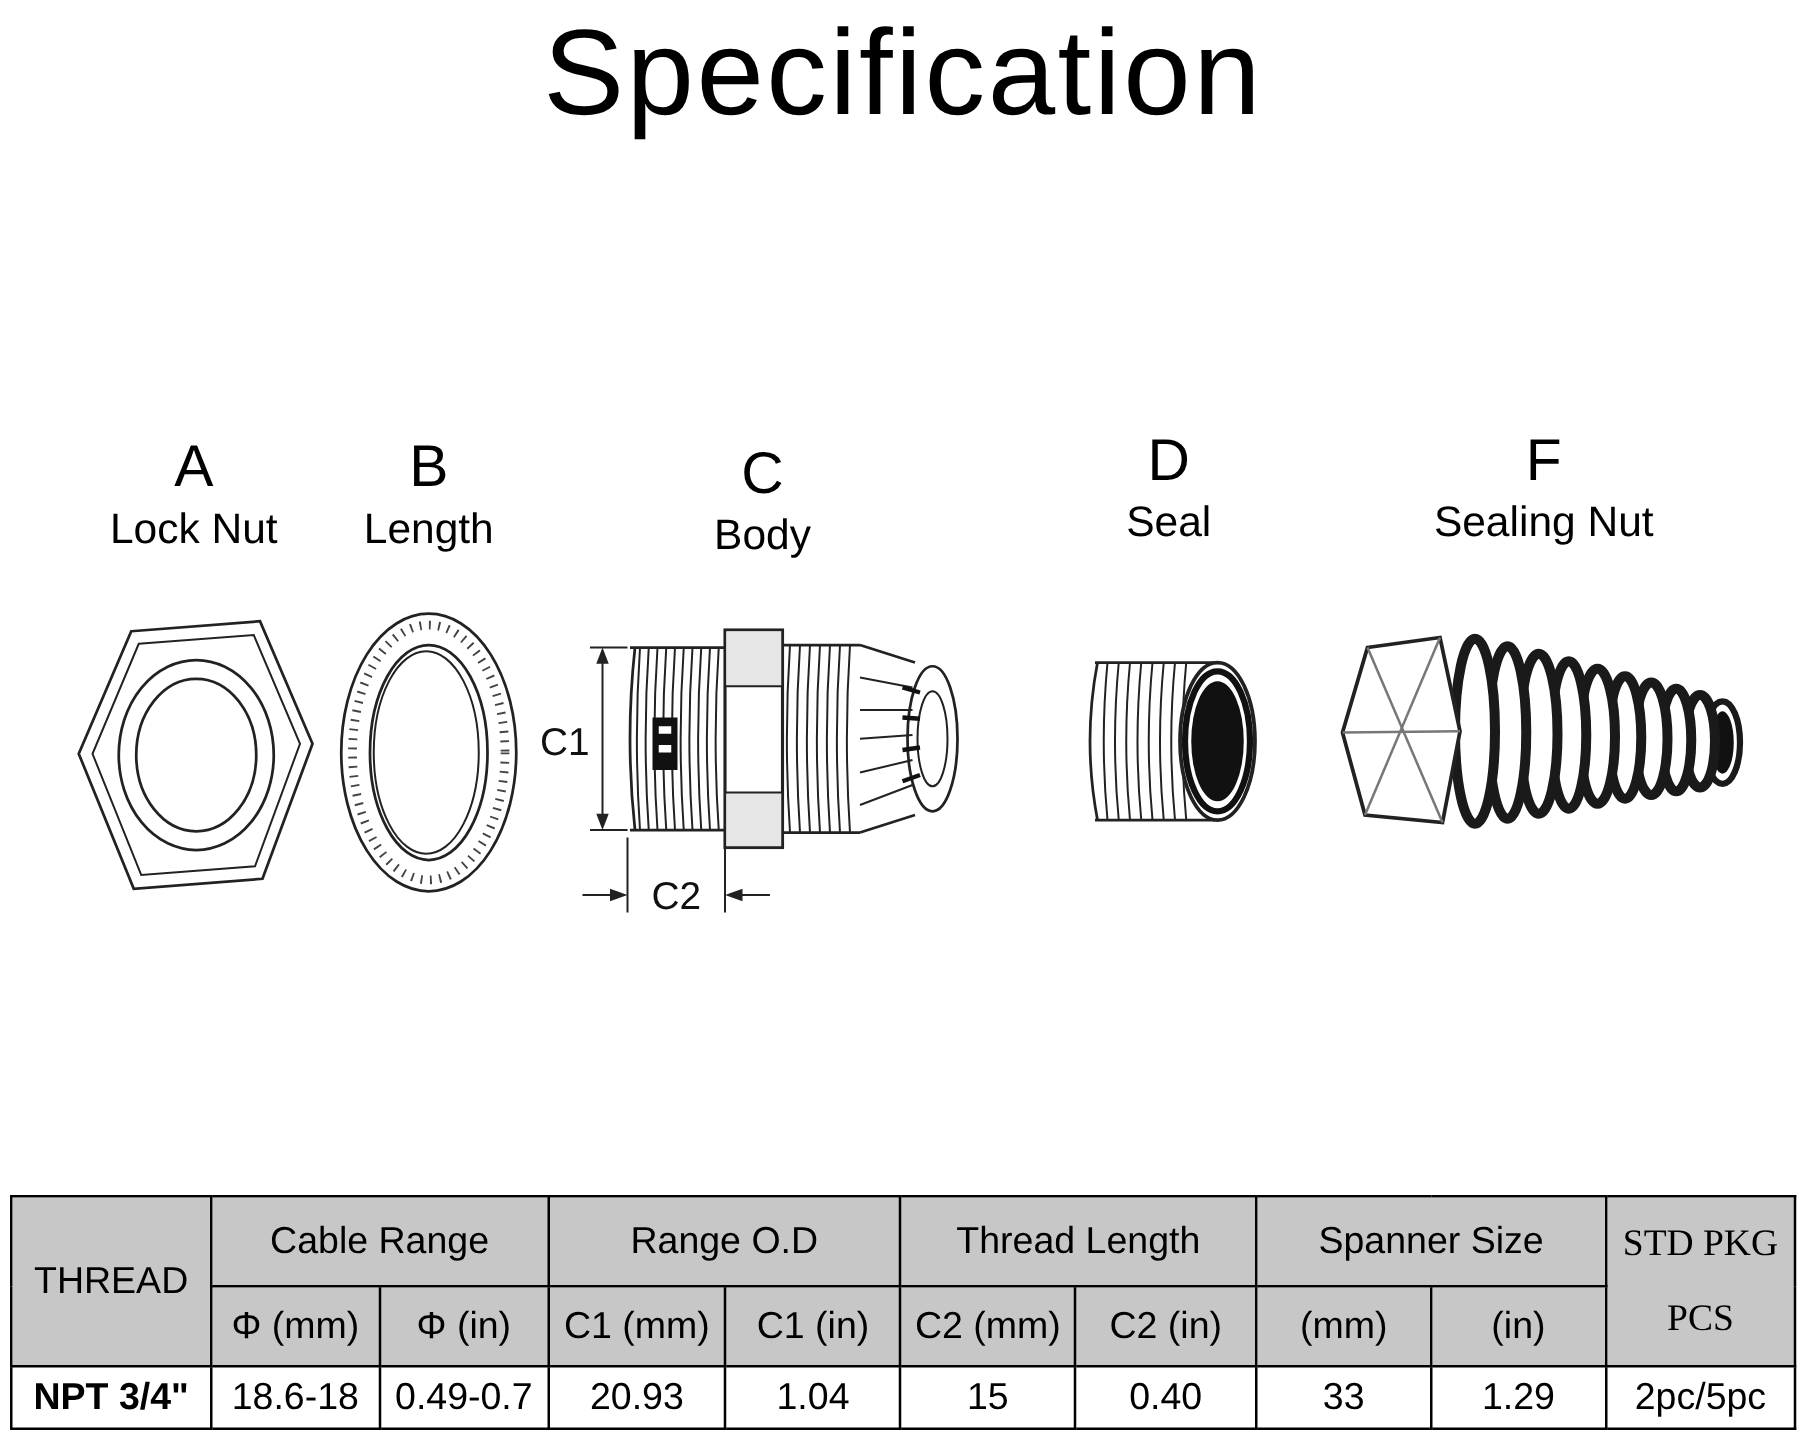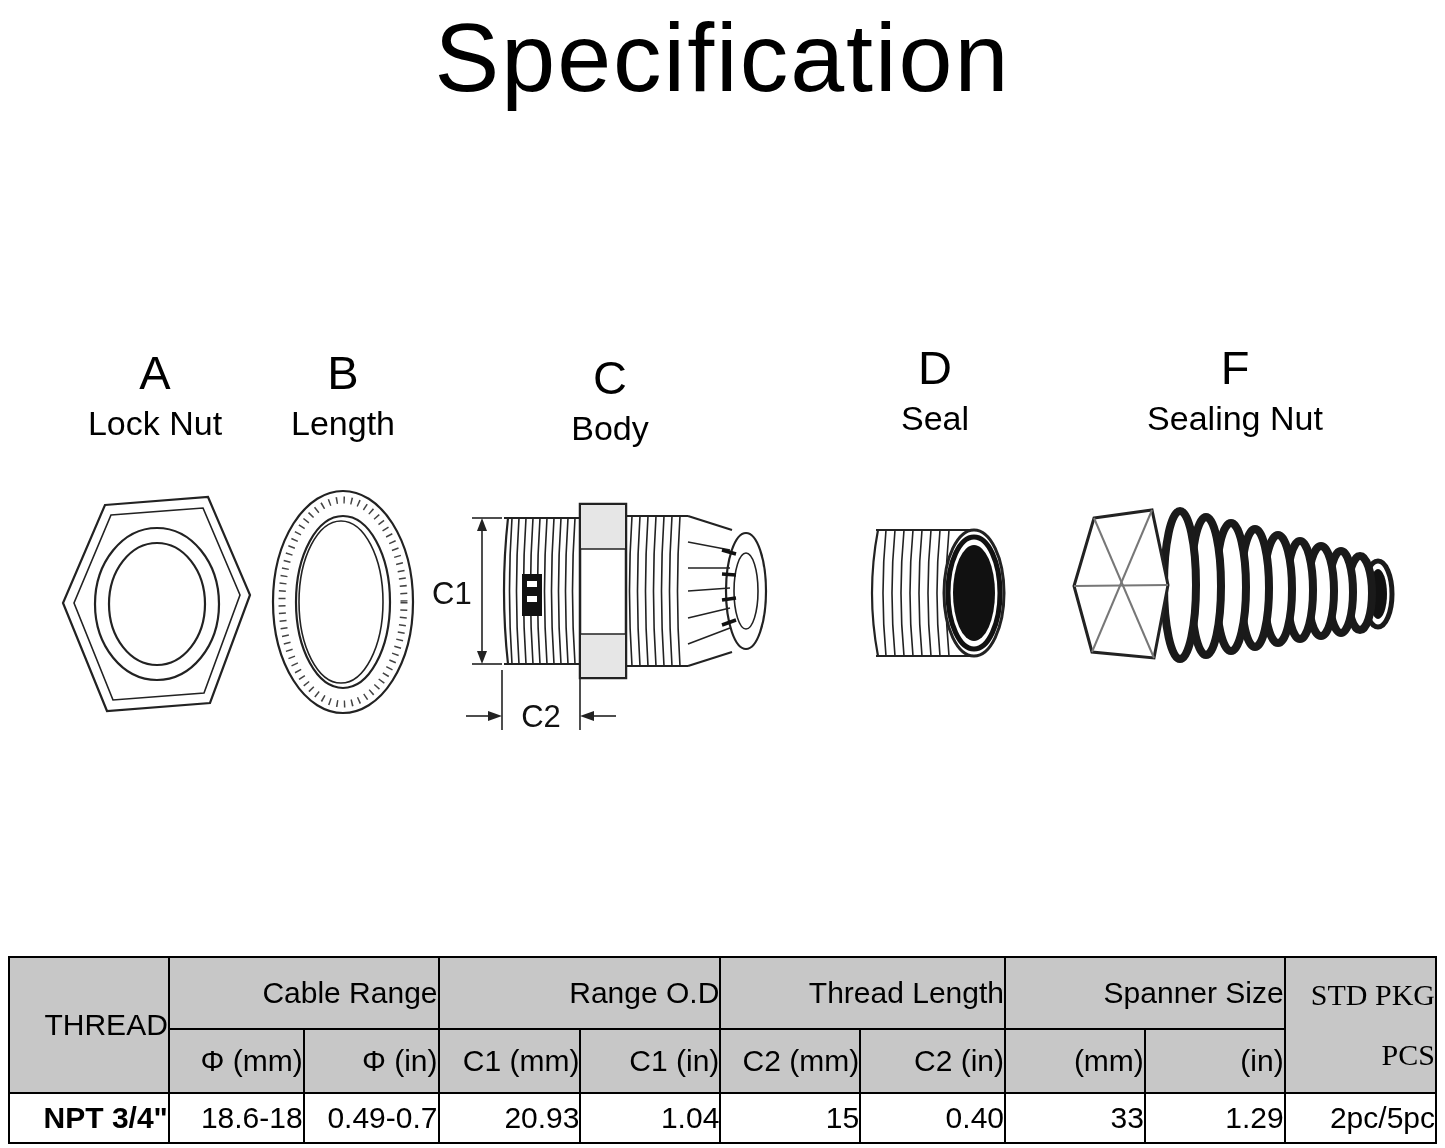--- a/index.html
+++ b/index.html
@@ -9,21 +9,21 @@
          font-size:97px;font-weight:400;letter-spacing:2px;}
   .part{position:absolute;text-align:center;}
   .part-letter{font-size:47px;line-height:56px;}
   .part-name{font-size:34px;line-height:44px;}
   .part svg{display:block;margin:0 auto;}
   .ln{stroke:#222;stroke-width:2.2;fill:none;}
   .thin{stroke:#222;stroke-width:1.6;fill:none;}
   svg text{font-family:"Liberation Sans",sans-serif;font-size:31px;fill:#111;}
   table.spec{position:absolute;left:8px;top:956px;width:1429px;border-collapse:collapse;
              table-layout:fixed;text-align:center;font-size:30px;}
-  table.spec td{border:2px solid #000;padding:0;overflow:hidden;text-align:right;}
+  table.spec td{border:2px solid #000;padding:0;overflow:hidden;}
   tr.hdr td{background:#c7c7c7;}
   tr.r1{height:72px;}
   tr.r2{height:64px;}
   tr.r3{height:50px;}
   td.stdpkg{vertical-align:middle;font-family:Liberation Serif, serif;}
   td.stdpkg div{line-height:60px;}
   .boldcell{font-weight:bold;}
 </style>
 </head>
 <body>

